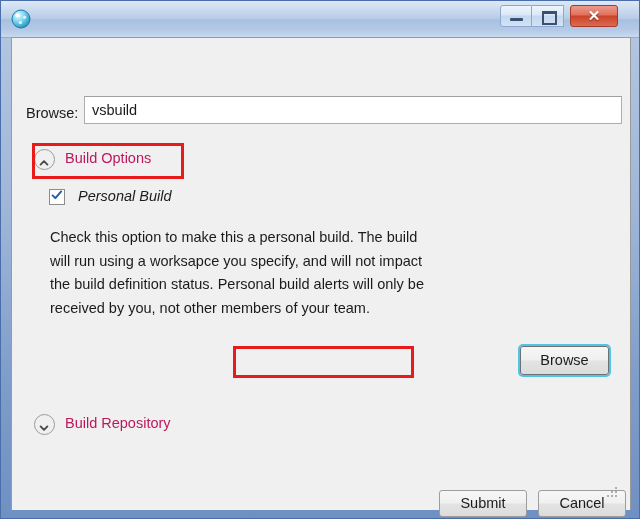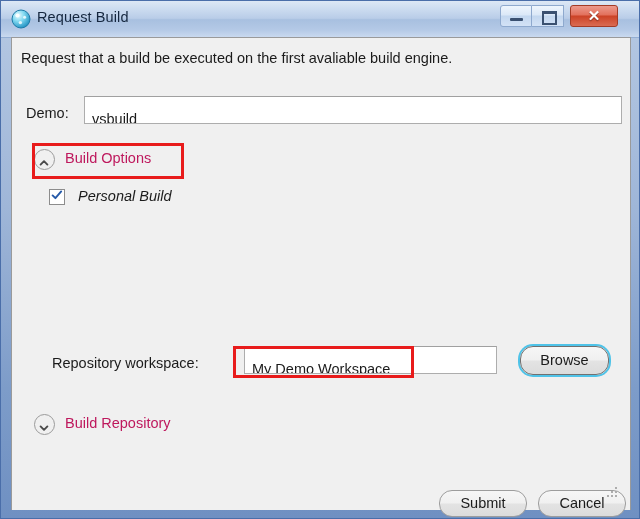--- a/index.html
+++ b/index.html
@@ -122,21 +122,21 @@
   
   #build-label { left: 14px; top: 67px; }
   .textbox {
     position: absolute;
     box-sizing: border-box;
     background: #ffffff;
     border: 1px solid #adadad;
     border-top-color: #a0a0a0;
     font-size: 14.5px;
     color: #1b1b1b;
-    padding: 9px 7px;
+    padding: 0 7px;
     line-height: 26px;
     white-space: nowrap;
     overflow: hidden;
   }
   #build-input {
     left: 72px; top: 58px;
     width: 538px; height: 28px;
     line-height: 26px;
   }
 
@@ -215,21 +215,21 @@
     left: 232px; top: 308px;
     width: 253px; height: 28px;
     line-height: 26px;
   }
 
   .button {
     position: absolute;
     box-sizing: border-box;
     background: linear-gradient(to bottom, #f6f6f6 0%, #f0f0f0 48%, #e3e3e3 52%, #dcdcdc 100%);
     border: 1px solid #9d9d9d;
-    border-radius: 13px;
+    border-radius: 3px;
     font-size: 14.5px;
     color: #1b1b1b;
     text-align: center;
     cursor: default;
   }
   #browse-button {
     left: 508px; top: 308px;
     width: 89px; height: 29px;
     line-height: 27px;
     box-shadow: 0 0 0 2px #4fc3e8;
@@ -281,40 +281,38 @@
             <stop offset="100%" stop-color="#1f8fc0"></stop>
           </radialGradient>
         </defs>
         <circle cx="10" cy="10" r="9" fill="url(#sphg)" stroke="#1d7ba8" stroke-width="1"></circle>
         <circle cx="6.5" cy="6.5" r="2.1" fill="#ffffff" opacity=".92"></circle>
         <circle cx="13.6" cy="8.2" r="1.5" fill="#ffffff" opacity=".8"></circle>
         <circle cx="9.4" cy="13.6" r="1.7" fill="#ffffff" opacity=".8"></circle>
       </svg>
     </span>
 
-    <span id="title-text">Request Build</span>
 
     <div class="winbtn" id="btn-min">
       <span class="glyph-min"></span>
     </div>
 
     <div class="winbtn" id="btn-max">
       <span class="glyph-max"></span>
     </div>
 
     <div class="winbtn" id="btn-close">
       <span class="glyph-close">✕</span>
     </div>
   </div>
 
   <div id="client">
 
-    <div class="body-text" id="instruction">Request that a build be executed on the first avaliable build engine.</div>
-
-    <div class="body-text" id="build-label">Demo:</div>
+
+    <div class="body-text" id="build-label">Browse:</div>
 
     <div class="textbox" id="build-input" placeholder="">vsbuild</div>
 
     <div class="expander" id="exp-build-options">
       <span class="exp-circle"></span>
       <span class="exp-chev">
         <svg width="10" height="10" viewBox="0 0 10 10">
           <polyline points="1.6,6.6 5,3.2 8.4,6.6" fill="none" stroke="#4a4a4a" stroke-width="1.9" stroke-linecap="round" stroke-linejoin="round"></polyline>
         </svg>
       </span>
@@ -324,24 +322,23 @@
     <div id="personal-build-row">
       <span class="cb-box"></span>
       <span class="cb-tick">
         <svg width="14" height="14" viewBox="0 0 14 14">
           <polyline points="2.6,7.4 5.4,10.2 11.2,3.4" fill="none" stroke="#2559a8" stroke-width="1.9" stroke-linecap="round" stroke-linejoin="round"></polyline>
         </svg>
       </span>
       <span class="cb-label">Personal Build</span>
     </div>
 
-
-    <div class="body-text" id="ws-label">Repository workspace:</div>
-
-    <div class="textbox" id="ws-input" placeholder="">My Demo Workspace</div>
+    <div id="personal-desc">Check this option to make this a personal build. The build will run using a worksapce you specify, and will not impact the build definition status. Personal build alerts will only be received by you, not other members of your team.</div>
+
+
 
     <div class="button" id="browse-button">Browse</div>
 
     <div class="expander" id="exp-build-properties">
       <span class="exp-circle"></span>
       <span class="exp-chev">
         <svg width="10" height="10" viewBox="0 0 10 10">
           <polyline points="1.6,3.4 5,6.8 8.4,3.4" fill="none" stroke="#4a4a4a" stroke-width="1.9" stroke-linecap="round" stroke-linejoin="round"></polyline>
         </svg>
       </span>

